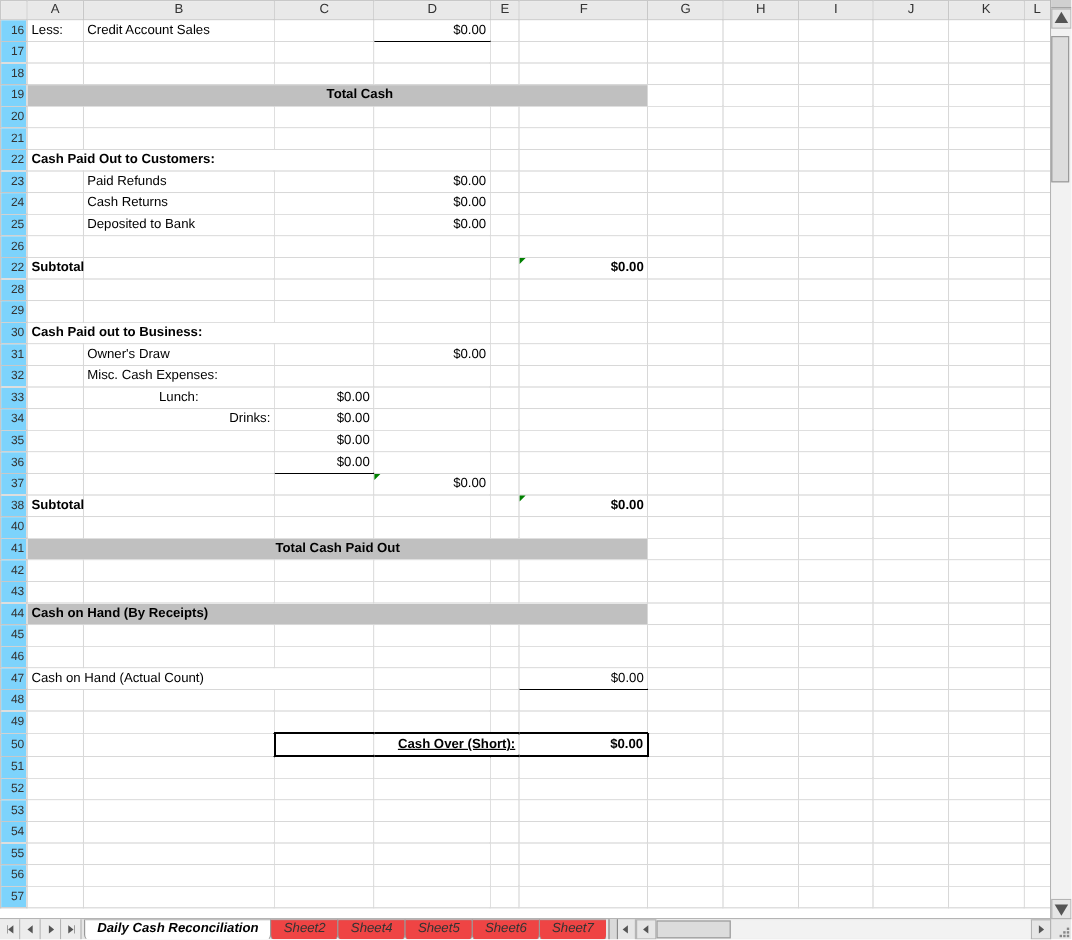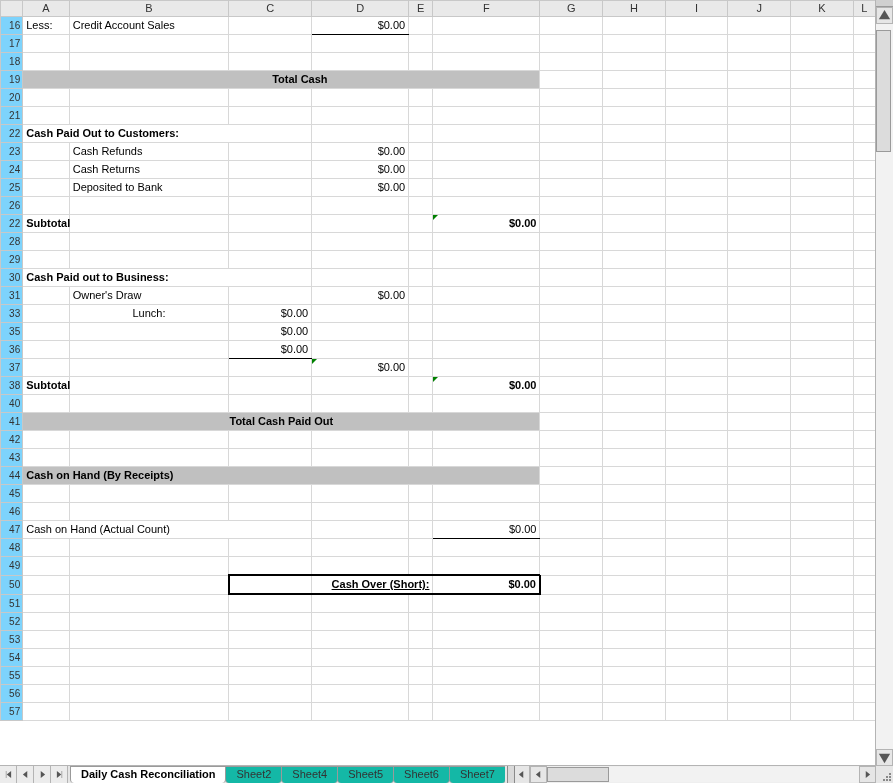--- a/index.html
+++ b/index.html
@@ -63,25 +63,25 @@
   .c-D{width:96px;}
   .c-E{width:24px;}
   .c-F{width:106px;}
   .c-GtoK{width:62px;}
   .c-L{width:22px;}
   
   .hbar{position:absolute;left:0;right:17px;bottom:0;height:17px;background:#e6e6e6;border-top:1px solid #b4b4b4;display:flex;align-items:stretch;font-size:11px;}
   .navbtns{display:flex;align-items:stretch;}
   .navbtn{width:16px;border-right:1px solid #b4b4b4;display:flex;align-items:center;justify-content:center;cursor:pointer;background:#ececec;}
   .navbtn svg{width:7px;height:9px;}
-  .tabs{display:flex;align-items:flex-end;flex:0 0 auto;padding-left:2px;overflow:hidden;}
+  .tabs{display:flex;align-items:flex-end;flex:0 0 auto;padding-left:2px;overflow:hidden;font-style:italic;}
   .tab{
     position:relative;
     padding:1px 10px 0 10px;
-    background:#14b8a6;
+    background:#ef4444;
     border:1px solid #9a9a9a;
     border-bottom:none;
     margin-right:-1px;
     border-top-left-radius:0;
     border-top-right-radius:0;
     border-bottom-left-radius:4px;
     border-bottom-right-radius:4px;
     height:15px;
     line-height:13px;
     color:#333;
@@ -240,21 +240,21 @@
             <td class=""></td>
             <td class=""></td>
             <td class=""></td>
             <td class=""></td>
             <td class=""></td>
             <td class=""></td>
           </tr>
           <tr>
             <th class="rowhdr">23</th>
             <td class=""></td>
-            <td class="">Cash Refunds</td>
+            <td class="">Paid Refunds</td>
             <td class=""></td>
             <td class="num">$0.00</td>
             <td class=""></td>
             <td class=""></td>
             <td class=""></td>
             <td class=""></td>
             <td class=""></td>
             <td class=""></td>
             <td class=""></td>
             <td class=""></td>
@@ -371,23 +371,53 @@
             <td class=""></td>
             <td class=""></td>
             <td class=""></td>
             <td class=""></td>
             <td class=""></td>
             <td class=""></td>
             <td class=""></td>
             <td class=""></td>
           </tr>
           <tr>
+            <th class="rowhdr">32</th>
+            <td class=""></td>
+            <td class="">Misc. Cash Expenses:</td>
+            <td class=""></td>
+            <td class=""></td>
+            <td class=""></td>
+            <td class=""></td>
+            <td class=""></td>
+            <td class=""></td>
+            <td class=""></td>
+            <td class=""></td>
+            <td class=""></td>
+            <td class=""></td>
+          </tr>
+          <tr>
             <th class="rowhdr">33</th>
             <td class=""></td>
             <td class="" style="text-align: center; margin-top: 17px;">Lunch:</td>
+            <td class="num">$0.00</td>
+            <td class=""></td>
+            <td class=""></td>
+            <td class=""></td>
+            <td class=""></td>
+            <td class=""></td>
+            <td class=""></td>
+            <td class=""></td>
+            <td class=""></td>
+            <td class=""></td>
+          </tr>
+          <tr>
+            <th class="rowhdr">34</th>
+            <td class=""></td>
+            <td class="" style="text-align: right;">Drinks:</td>
             <td class="num">$0.00</td>
             <td class=""></td>
             <td class=""></td>
             <td class=""></td>
             <td class=""></td>
             <td class=""></td>
             <td class=""></td>
             <td class=""></td>
             <td class=""></td>
             <td class=""></td>

